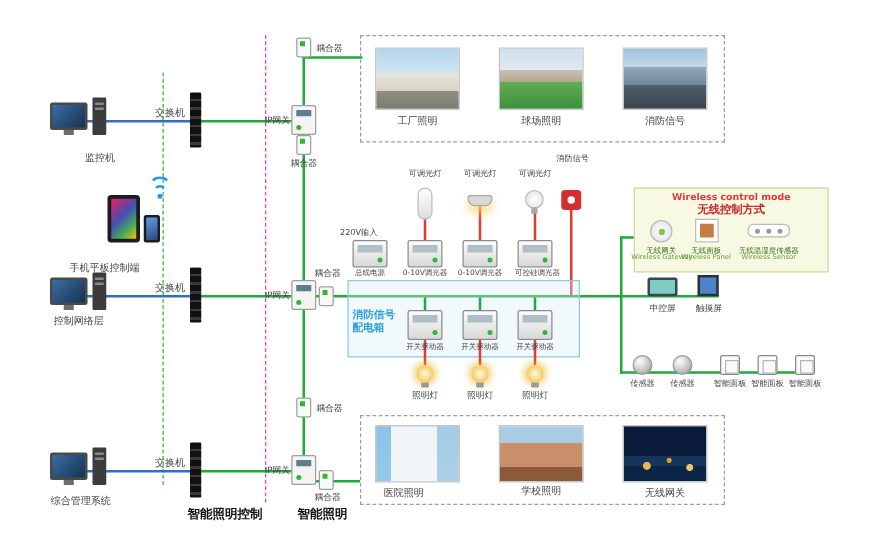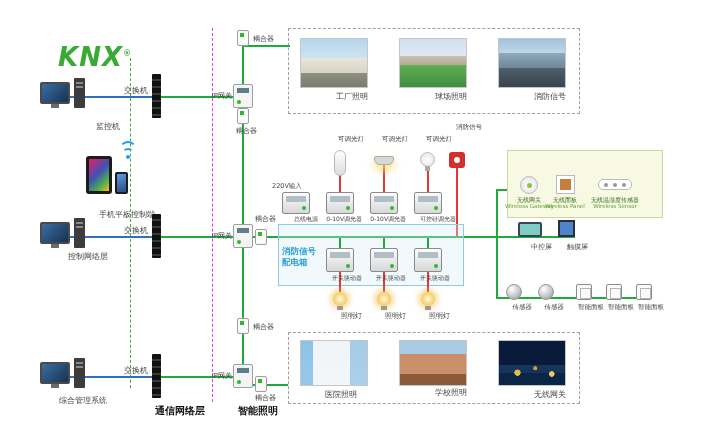--- a/index.html
+++ b/index.html
@@ -1,21 +1,21 @@
 <!DOCTYPE html>
 <html><head>
 <meta charset="utf-8">
 <style>
   *{margin:0;padding:0;box-sizing:border-box}
   html,body{background:#fff}
   body{font-family:"DejaVu Sans","Liberation Sans",sans-serif}
   .stage{position:relative;width:715px;height:443px;background:#fff;overflow:hidden}
 
   
-  .lbl{position:absolute;font-size:8px;color:#444;text-align:right;line-height:1.15;white-space:nowrap}
+  .lbl{position:absolute;font-size:8px;color:#444;text-align:center;line-height:1.15;white-space:nowrap}
   .f7{font-size:7px}.f65{font-size:6.5px}.f6{font-size:6px}
   .r{text-align:right}.l{text-align:left}
   .layer-lbl{position:absolute;font-size:10px;font-weight:bold;color:#111;text-align:center;white-space:nowrap}
   .knx{position:absolute;left:58px;top:42px;font-size:26px;font-weight:bold;font-style:italic;color:#3aaa35;letter-spacing:1px}
   .knx sup{font-size:8px;font-style:normal;vertical-align:super}
   .cab-t{position:absolute;font-size:8.5px;font-weight:bold;color:#2a9fd8;white-space:nowrap}
   .wt-en{position:absolute;font-size:7.5px;font-weight:bold;color:#e53935;text-align:center}
   .wt-zh{position:absolute;font-size:9px;font-weight:bold;color:#c62828;text-align:center}
   .wl-zh{position:absolute;font-size:6px;color:#33691e;text-align:center;white-space:nowrap}
   .wl-en{position:absolute;font-size:5.5px;color:#689f38;text-align:center;white-space:nowrap}
@@ -101,34 +101,33 @@
 
   <div class="hl green" style="left:160px;top:96px;width:80px"></div>
   <div class="hl green" style="left:160px;top:236px;width:415px"></div>
   <div class="hl green" style="left:160px;top:376px;width:80px"></div>
   <div class="hl green" style="left:242px;top:45px;width:48px"></div>
   <div class="hl green" style="left:242px;top:384px;width:46px"></div>
   <div class="hl green" style="left:496px;top:189px;width:13px"></div>
   <div class="vl green" style="left:496px;top:189px;height:110px"></div>
   <div class="hl green" style="left:496px;top:297px;width:154px"></div>
 
-  <div class="knx"><span>KNX</span><sup>®</sup></div>
 
   <div class="monitor" style="left:40px;top:82px"></div>
   <div class="tower" style="left:74px;top:78px"></div>
   <div class="lbl" style="left:40px;top:122px;width:80px">监控机</div>
 
   <div class="tablet" style="left:86px;top:156px"></div>
   <div class="phone" style="left:115px;top:172px"></div>
   <div class="wifi" style="left:118px;top:144px">
       <i></i>
       <i></i>
       <i></i>
     </div>
-  <div class="lbl" style="left:60px;top:210px;width:95px">手机平板控制端</div>
+  <div class="lbl" style="left:36px;top:210px;width:95px">手机平板控制端</div>
 
   <div class="monitor" style="left:40px;top:222px"></div>
   <div class="tower" style="left:74px;top:218px"></div>
   <div class="lbl" style="left:18px;top:252px;width:90px">控制网络层</div>
 
   <div class="monitor" style="left:40px;top:362px"></div>
   <div class="tower" style="left:74px;top:358px"></div>
   <div class="lbl" style="left:22px;top:396px;width:85px">综合管理系统</div>
 
   <div class="lbl r" style="left:108px;top:86px;width:40px">交换机</div>
@@ -149,21 +148,21 @@
   <div class="lbl l f7" style="left:253px;top:35px;width:28px">耦合器</div>
   <div class="coupler" style="left:237px;top:108px"></div>
   <div class="lbl f7" style="left:229px;top:127px;width:28px">耦合器</div>
   <div class="coupler" style="left:255px;top:229px"></div>
   <div class="lbl f7" style="left:248px;top:215px;width:28px">耦合器</div>
   <div class="coupler" style="left:237px;top:318px"></div>
   <div class="lbl l f7" style="left:253px;top:323px;width:28px">耦合器</div>
   <div class="coupler" style="left:255px;top:376px"></div>
   <div class="lbl f7" style="left:248px;top:394px;width:28px">耦合器</div>
 
-  <div class="layer-lbl" style="left:138px;top:404px;width:84px">通信网络层</div>
+  <div class="layer-lbl" style="left:138px;top:404px;width:84px">智能照明控制</div>
   <div class="layer-lbl" style="left:216px;top:404px;width:84px">智能照明</div>
 
   <div class="dashed-box" style="left:288px;top:28px;width:292px;height:86px"></div>
   <div class="photo ph-factory" style="left:300px;top:38px"></div>
   <div class="lbl" style="left:300px;top:92px;width:68px">工厂照明</div>
   <div class="photo ph-stadium" style="left:399px;top:38px"></div>
   <div class="lbl" style="left:399px;top:92px;width:68px">球场照明</div>
   <div class="photo ph-station" style="left:498px;top:38px"></div>
   <div class="lbl" style="left:498px;top:92px;width:68px">消防信号</div>
 
@@ -220,20 +219,22 @@
   <div class="lbl f6" style="left:406px;top:275px;width:44px">开关驱动器</div>
 
   <div class="lamp" style="left:333px;top:292px"></div>
   <div class="lamp" style="left:377px;top:292px"></div>
   <div class="lamp" style="left:421px;top:292px"></div>
   <div class="lbl f7" style="left:318px;top:312px;width:44px">照明灯</div>
   <div class="lbl f7" style="left:362px;top:312px;width:44px">照明灯</div>
   <div class="lbl f7" style="left:406px;top:312px;width:44px">照明灯</div>
 
   <div class="wbox" style="left:507px;top:150px;width:156px;height:68px"></div>
+  <div class="wt-en" style="left:507px;top:153px;width:156px">Wireless control mode</div>
+  <div class="wt-zh" style="left:507px;top:161px;width:156px">无线控制方式</div>
   <div class="wgw" style="left:520px;top:176px"></div>
   <div class="wpanel" style="left:556px;top:175px"></div>
   <div class="wsens" style="left:598px;top:179px"></div>
   <div class="wl-zh" style="left:505px;top:196px;width:48px">无线网关</div>
   <div class="wl-en" style="left:505px;top:203px;width:48px">Wireless Gateway</div>
   <div class="wl-zh" style="left:542px;top:196px;width:46px">无线面板</div>
   <div class="wl-en" style="left:542px;top:203px;width:46px">Wireless Panel</div>
   <div class="wl-zh" style="left:586px;top:196px;width:58px">无线温湿度传感器</div>
   <div class="wl-en" style="left:586px;top:203px;width:58px">Wireless Sensor</div>
 

